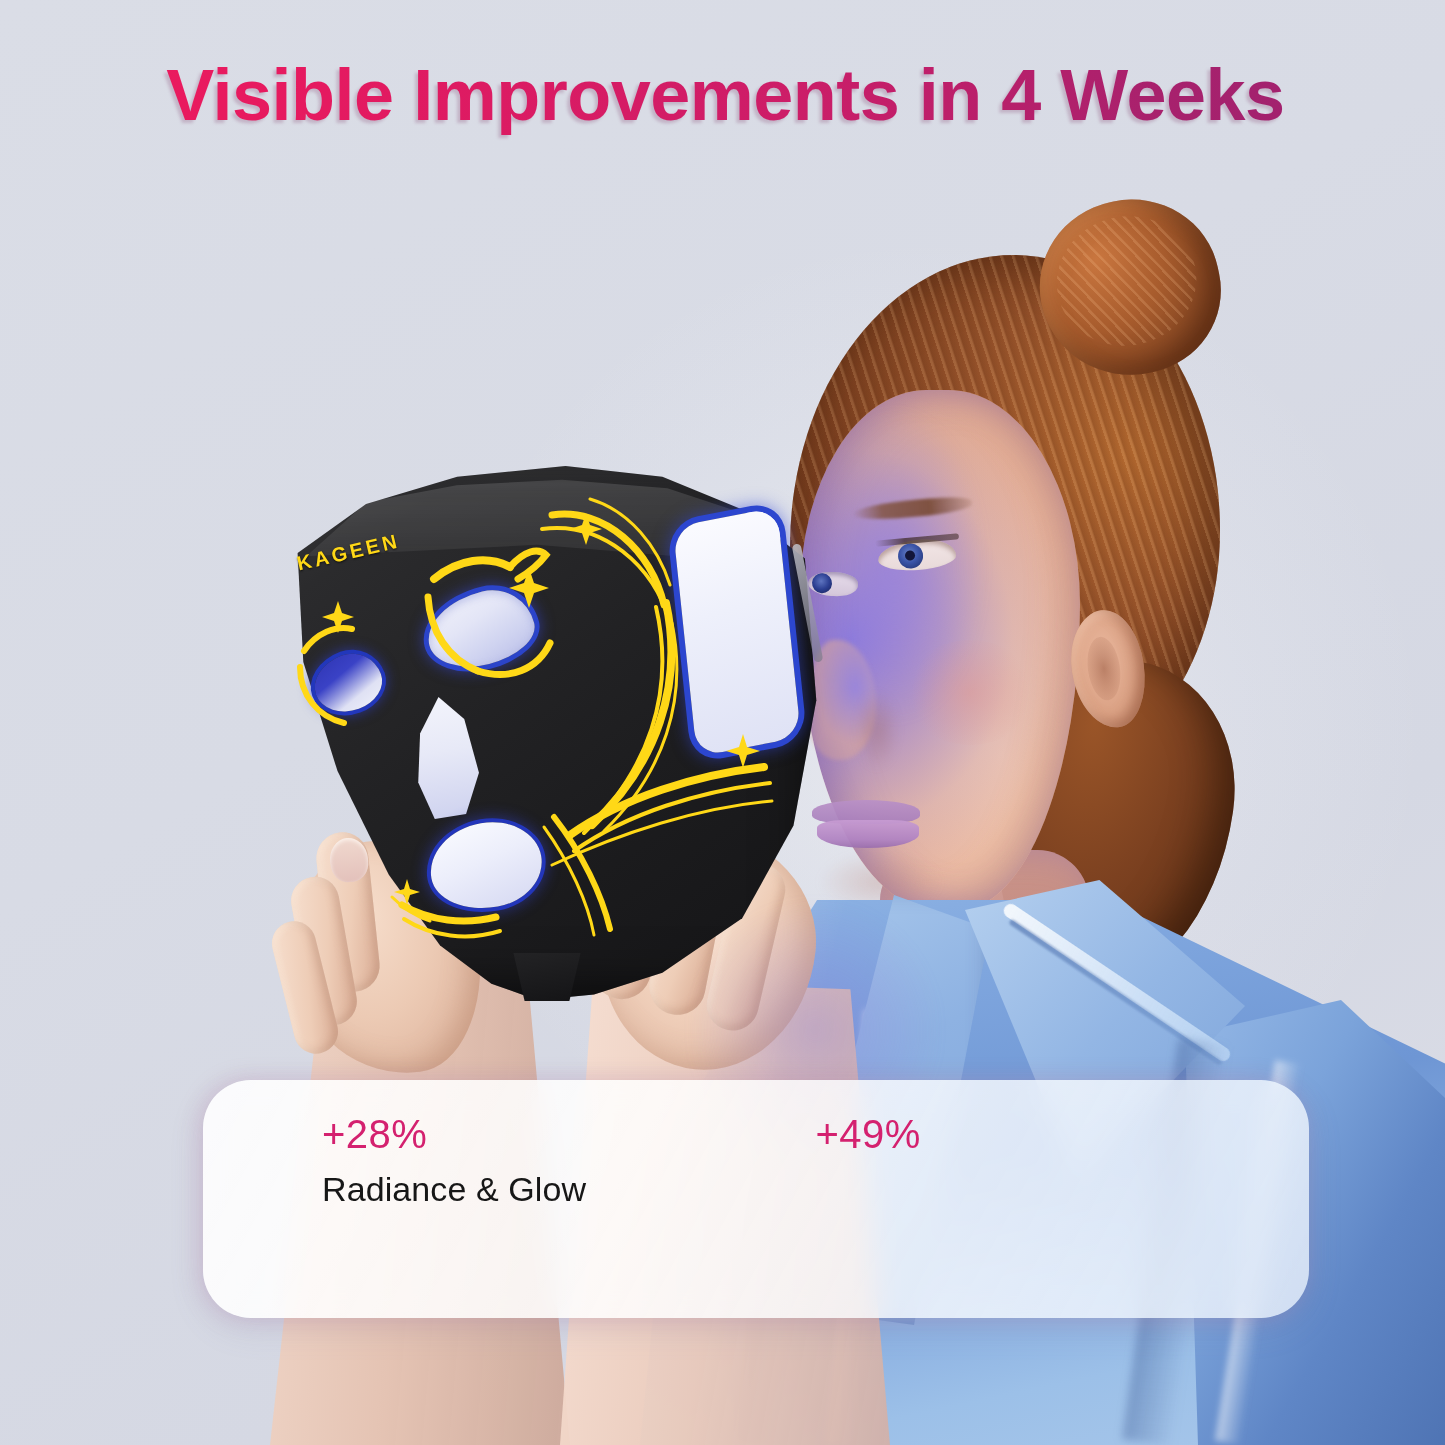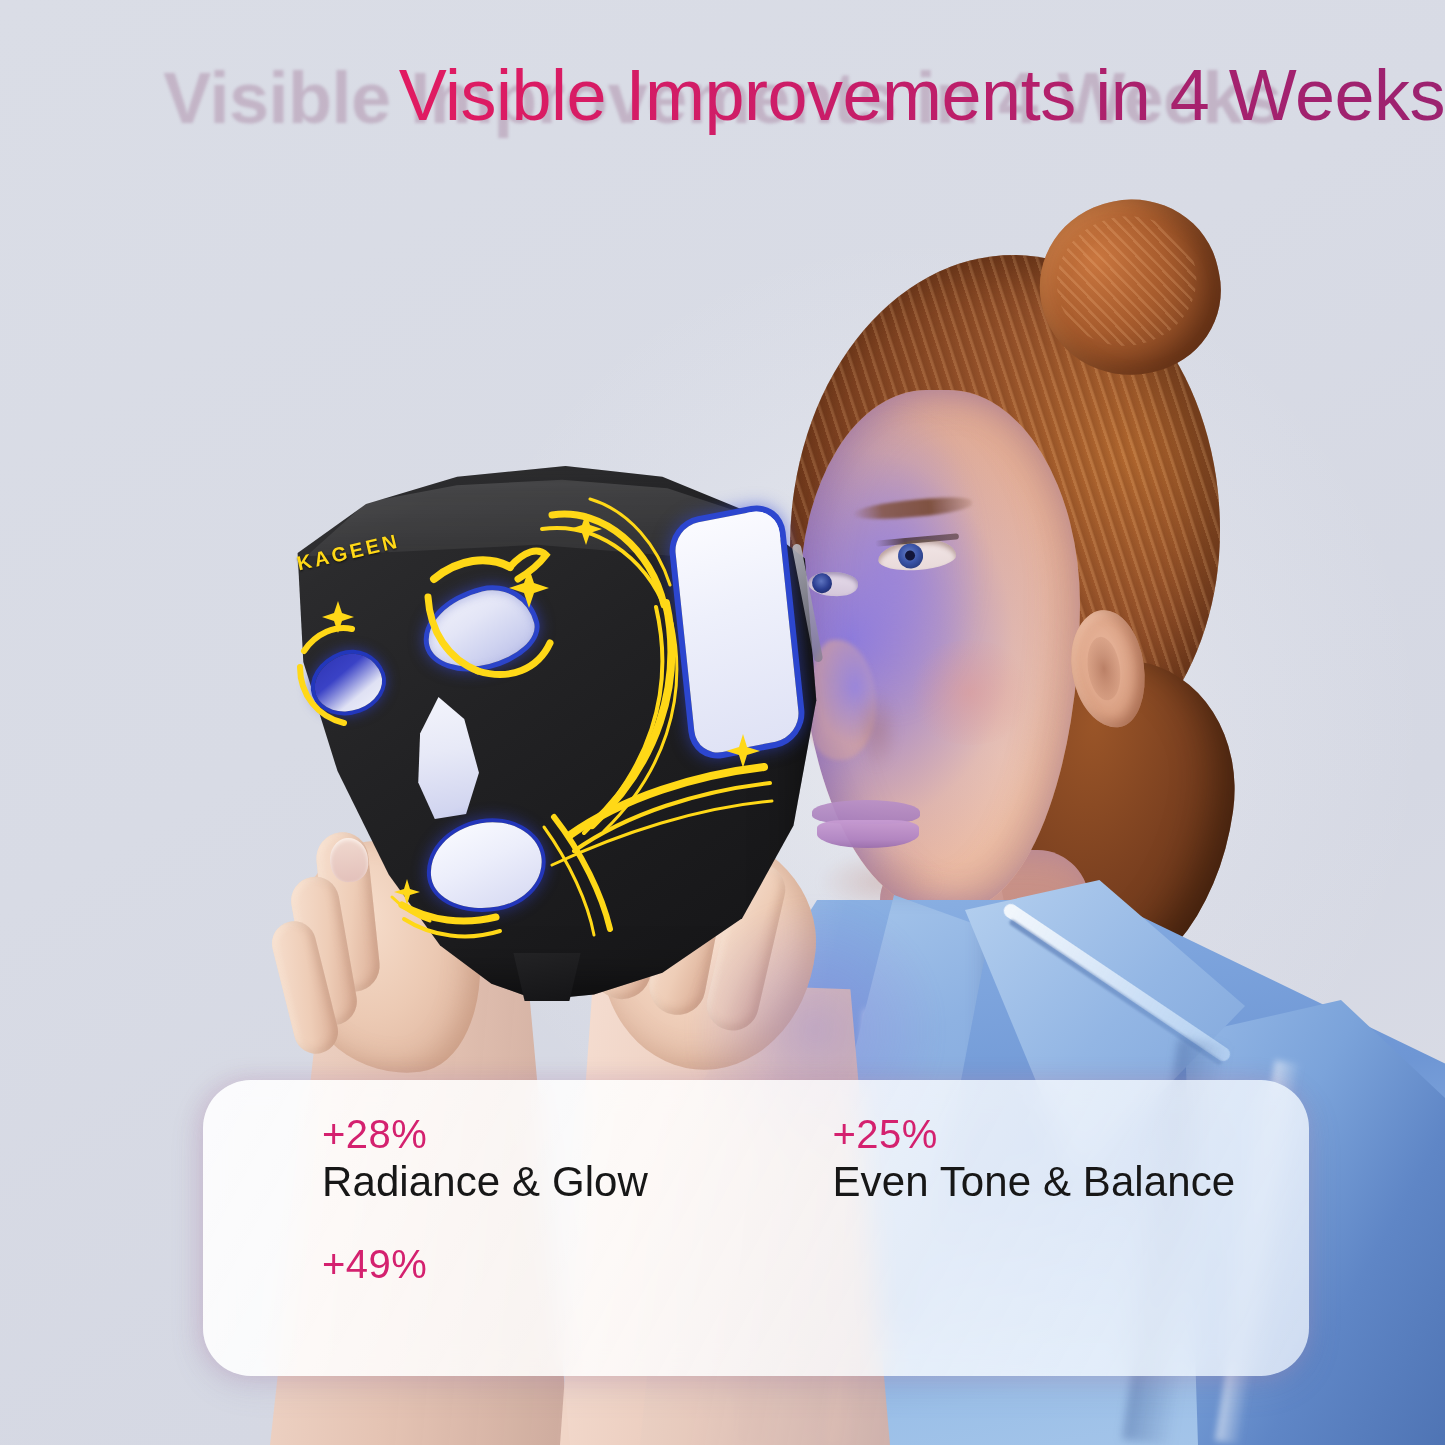--- a/index.html
+++ b/index.html
@@ -13,23 +13,23 @@
     position: relative;
     width: 1445px; height: 1445px;
     background: linear-gradient(150deg, #dadde6 0%, #d8dbe5 40%, #d5d8e3 70%, #dcdee7 100%);
     overflow: hidden;
   }
 
   
   #page-title {
     position: absolute;
     top: 56px; left: 6px; right: 0;
-    text-align: right;
+    text-align: center;
     font-size: 72px;
-    font-weight: normal;
+    font-weight: bold;
     letter-spacing: -0.5px;
     line-height: 1.1;
     background: linear-gradient(90deg, #ee1a5d 0%, #e51a60 22%, #cc1d68 55%, #a8216d 80%, #9c2270 100%);
     -webkit-background-clip: text;
     background-clip: text;
     color: transparent;
     -webkit-text-fill-color: transparent;
     text-shadow: none;
     white-space: nowrap;
   }
@@ -417,21 +417,21 @@
     width: 80px; height: 48px;
     background: linear-gradient(170deg,#232325,#141416);
     border-radius: 0 0 16px 16px;
     clip-path: polygon(8% 0%, 92% 0%, 78% 100%, 22% 100%);
   }
 
   
   #stats-card {
     position:absolute;
     left: 203px; top: 1080px;
-    width: 1106px; height: 296px;
+    width: 1106px; height: 238px;
     border-radius: 48px;
     background: linear-gradient(118deg, rgba(255,255,255,0.90) 0%, rgba(255,255,255,0.85) 38%, rgba(250,252,255,0.80) 68%, rgba(245,249,255,0.74) 100%);
     backdrop-filter: blur(14px);
     -webkit-backdrop-filter: blur(14px);
     box-shadow: -3px 0 22px rgba(190,130,170,0.30), 0 10px 34px rgba(120,120,160,0.16);
     overflow: hidden;
   }
   #stats-grid {
     position:absolute; inset: 0;
     display: grid;
@@ -444,24 +444,24 @@
   }
   .stat { display: flex; flex-direction: column; justify-content: flex-start; }
   .stat-value {
     font-size: 40px;
     font-weight: normal;
     color: #d4216f;
     line-height: 1.0;
     letter-spacing: 0.5px;
   }
   .stat-label {
-    font-size: 42px;
+    font-size: 34px;
     color: #171717;
     line-height: 1.15;
-    margin-top: 4px;
+    margin-top: 16px;
     letter-spacing: 0.1px;
     white-space: nowrap;
   }
   .stat-col2 { padding-left: 17px; }
 </style>
 </head>
 <body>
 
 <div id="stage">
 
@@ -589,24 +589,20 @@
   </div>
 
   <div id="stats-card">
     <div id="stats-grid">
 
       <div class="stat">
         <span class="stat-value">+28%</span>
         <span class="stat-label">Radiance &amp; Glow</span>
       </div>
 
-      <div class="stat stat-col2">
-        <span class="stat-value">+25%</span>
-        <span class="stat-label">Even Tone &amp; Balance</span>
-      </div>
 
       <div class="stat">
         <span class="stat-value">+49%</span>
       </div>
 
 
     </div>
   </div>
 
 </div>

